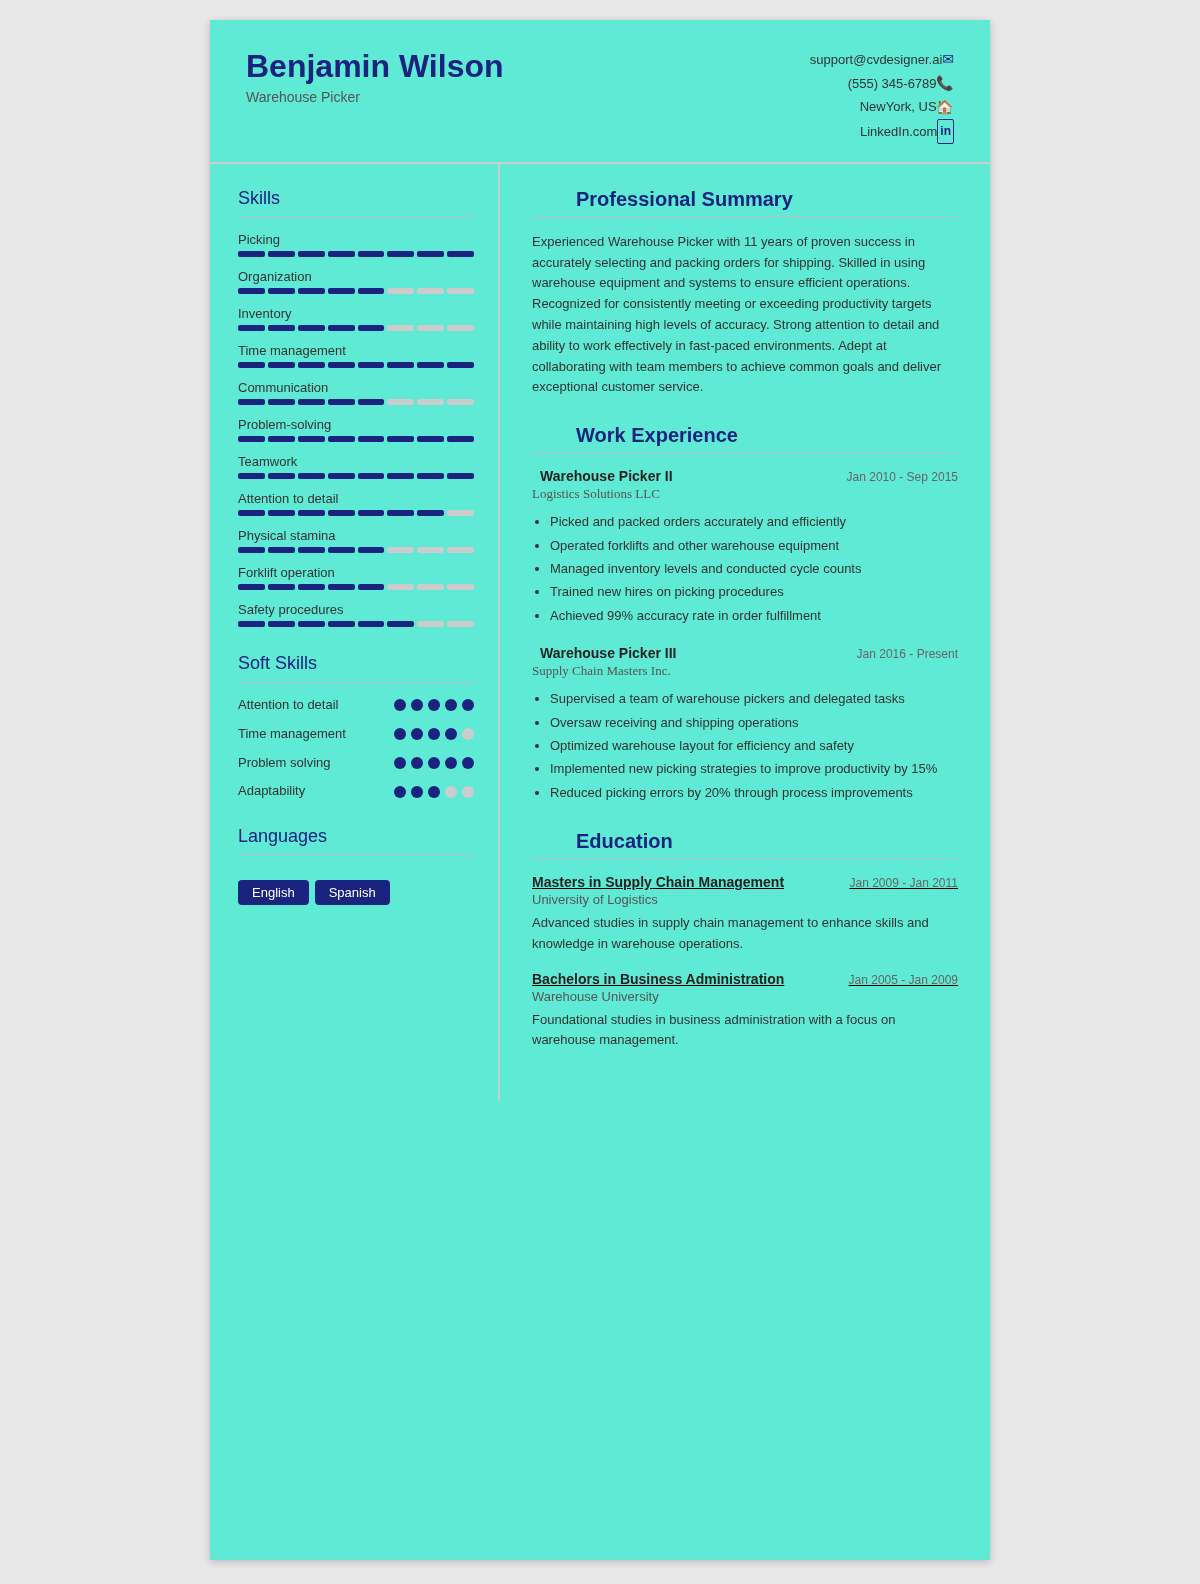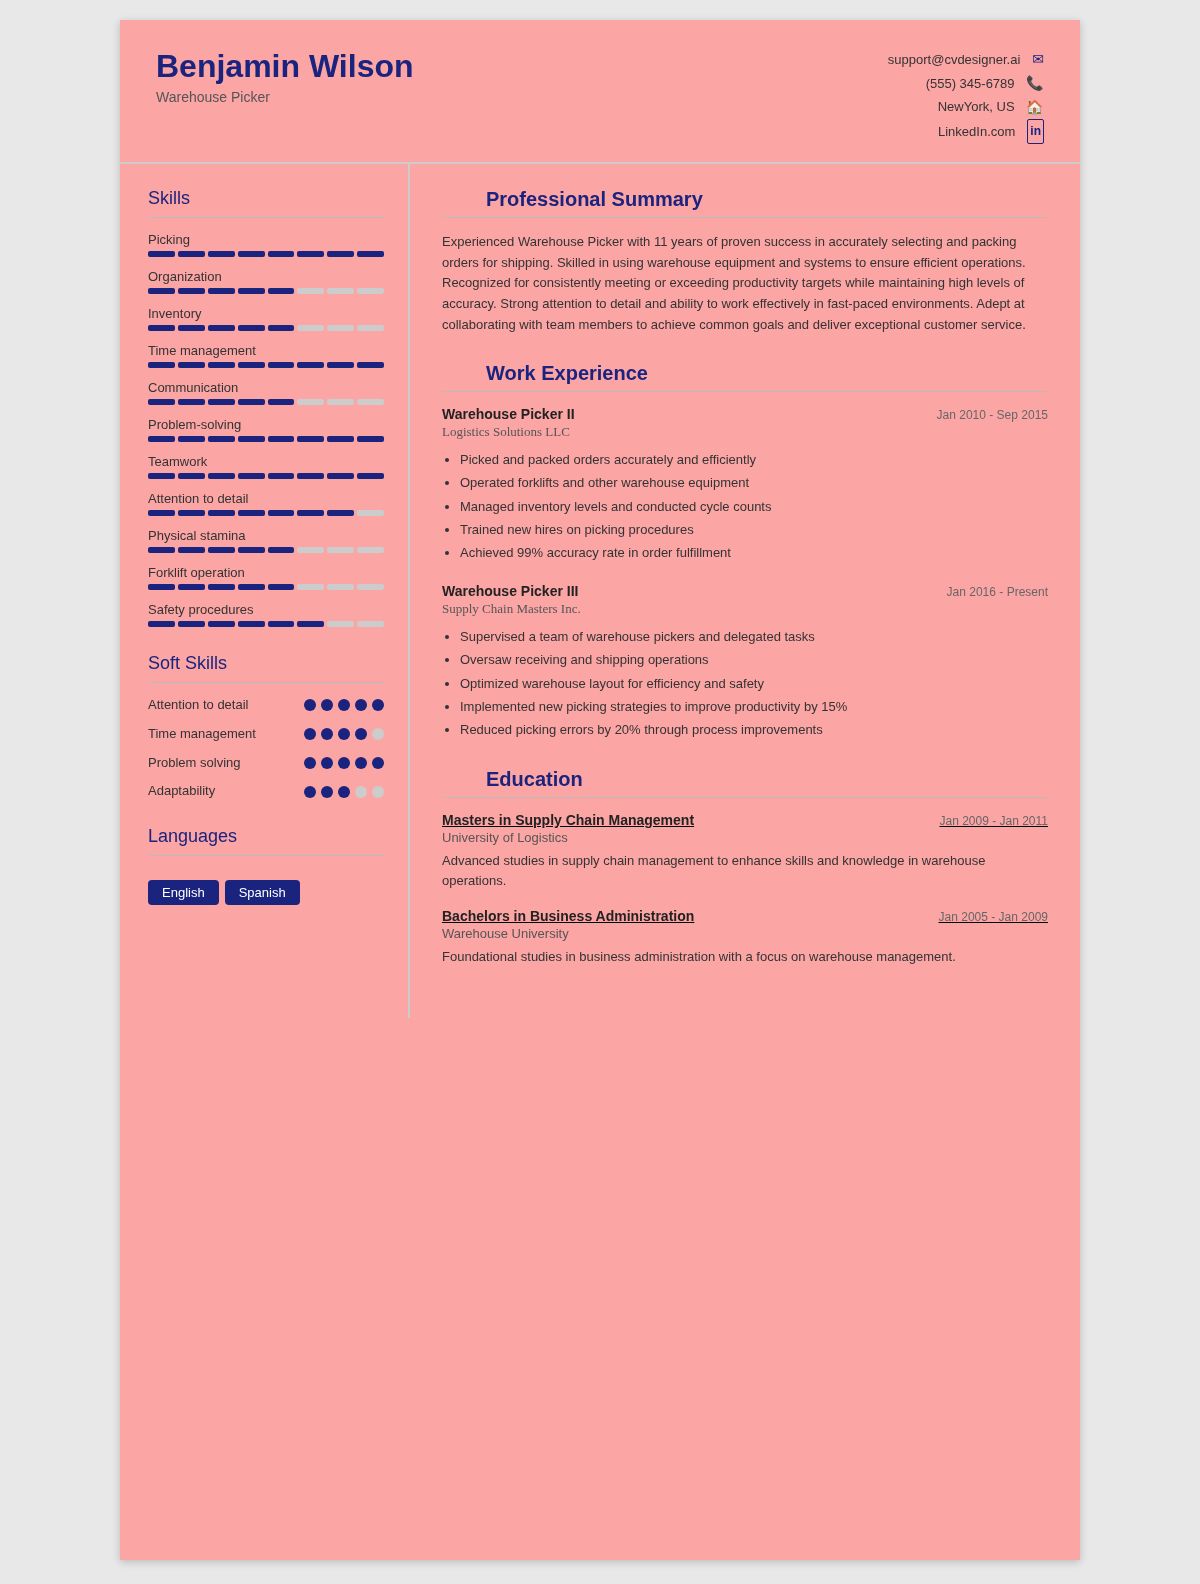--- a/index.html
+++ b/index.html
@@ -4,22 +4,22 @@
   <style>
     * { box-sizing: border-box; margin: 0; padding: 0; }
     body {
       font-family: Arial, sans-serif;
       background: #e8e8e8;
       display: flex;
       justify-content: center;
       padding: 20px;
     }
     .page {
-      background: #fca5a5;
-      width: 960px;
+      background: #5eead4;
+      width: 780px;
       min-height: 1540px;
       box-shadow: 0 2px 8px rgba(0,0,0,0.2);
     }
     
     .header {
       padding: 28px 36px 18px 36px;
       display: flex;
       justify-content: space-between;
       align-items: flex-start;
       border-bottom: 2px solid #ccc;
@@ -37,21 +37,21 @@
     .header-right {
       text-align: right;
       font-size: 13px;
       color: #333;
       line-height: 1.7;
     }
     .header-right .contact-row {
       display: flex;
       align-items: center;
       justify-content: flex-end;
-      gap: 12px;
+      gap: 0;
     }
     .icon-small {
       color: #1a237e;
       font-size: 14px;
     }
     
     .body {
       display: flex;
     }
     
@@ -160,20 +160,21 @@
     .job-header {
       display: flex;
       justify-content: space-between;
       align-items: baseline;
       margin-bottom: 2px;
     }
     .job-title {
       font-size: 14px;
       font-weight: bold;
       color: #222;
+      margin-left: 8px;
     }
     .job-date {
       font-size: 12px;
       color: #666;
     }
     .job-company {
       font-size: 13px;
       color: #555;
       margin-bottom: 8px;
       font-family: Liberation Serif, serif;

